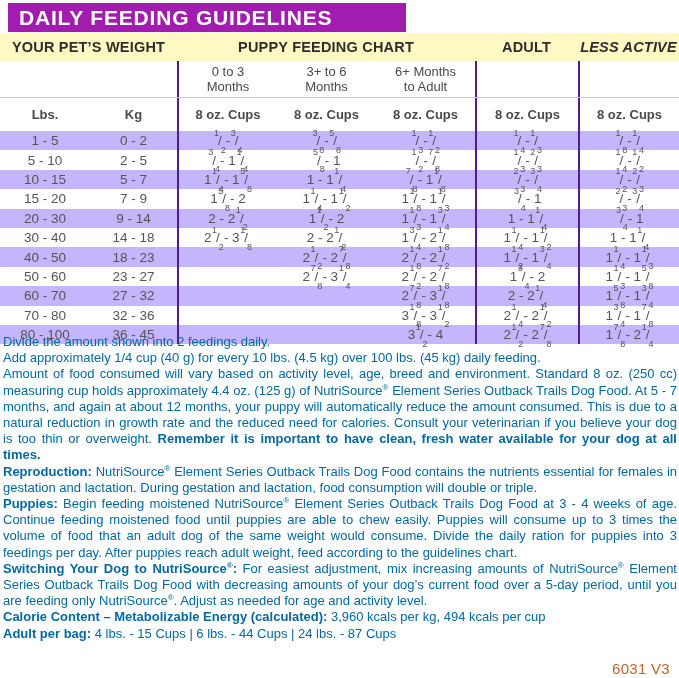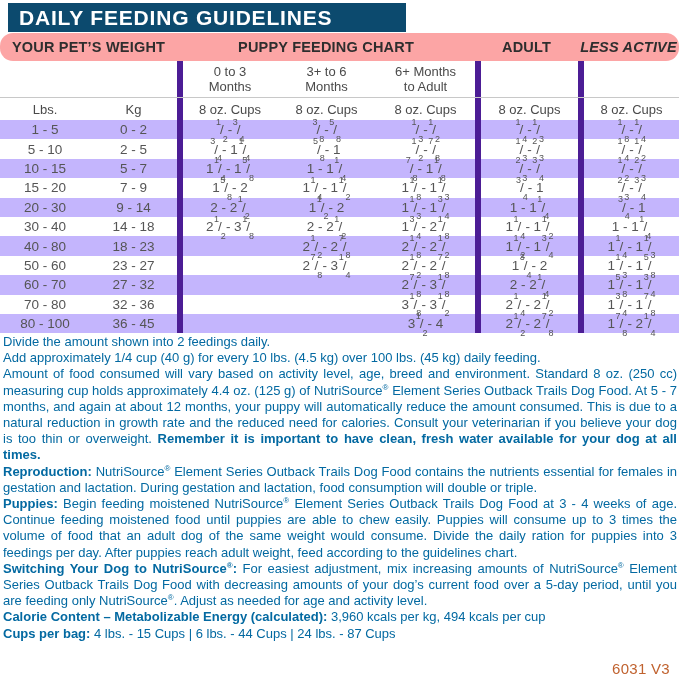--- a/index.html
+++ b/index.html
@@ -8,49 +8,49 @@
     width:679px; height:678px;
     background:#ffffff;
     font-family:"Liberation Sans", sans-serif;
     color:#3a3a3a;
     position:relative;
     overflow:hidden;
   }
   .banner {
     position:absolute; left:8px; top:3px;
     width:398px; height:29px;
-    background:#0c4a6e;
+    background:#a21caf;
     color:#ffffff;
     display:flex; align-items:center;
     padding-left:11px;
     font-weight:bold; font-size:21px; letter-spacing:0.8px;
   }
   .tablewrap { position:absolute; left:0; top:33px; width:679px; }
   .gband {
     display:flex; height:28px; align-items:center;
-    background:#fca5a5;
-    font-weight:bold; font-size:14.5px; color:#2e2e2e; letter-spacing:0.2px;border-radius:13px;
+    background:#fef9c3;
+    font-weight:bold; font-size:14.5px; color:#2e2e2e; letter-spacing:0.2px;
   }
   .gband > div { text-align:center; }
   .g0 { width:177px; } .g1 { width:298px; } .g2 { width:103px; } .g3 { width:101px;font-style:italic; }
 
   .trow {
     display:grid;
     grid-template-columns:90px 87px 100px 99px 99px 103px 101px;
     width:679px;
   }
   .tcell {
     display:flex; align-items:center; justify-content:center;
     text-align:center; height:100%;
     font-size:13.5px; color:#555555;
   }
-  .bl { border-left:6px solid #4c1d95; }
+  .bl { border-left:2px solid #4c1d95; }
   .months-row { height:36px; }
   .months-row .tcell { font-size:13px; color:#4a4a4a; line-height:15px; }
-  .units-row { height:23px; border-top:1px solid #c8c8c8; }
+  .units-row { height:34px; border-top:1px solid #c8c8c8;font-weight:bold; }
   .units-row .tcell { font-size:13px; color:#4a4a4a; }
   .data-row { height:19.4px; }
   .stripe { background:#c4b5fd; }
 
   .fr { white-space:nowrap; letter-spacing:-0.5px; }
   .fr sup { font-size:9px; line-height:0; position:relative; top:-4px; left:0.5px; }
   .fr sub { font-size:9px; line-height:0; position:relative; top:4px; left:-0.5px; }
 
   .notes {
     position:absolute; left:3px; top:334px; width:674px;
@@ -147,21 +147,21 @@
       <div class="trow data-row">
         <div class="tcell">30 - 40</div>
         <div class="tcell">14 - 18</div>
         <div class="tcell bl">2 <span class="fr"><sup>1</sup>/<sub>2</sub></span> - 3 <span class="fr"><sup>1</sup>/<sub>8</sub></span></div>
         <div class="tcell">2 - 2 <span class="fr"><sup>1</sup>/<sub>2</sub></span></div>
         <div class="tcell">1 <span class="fr"><sup>3</sup>/<sub>4</sub></span> - 2 <span class="fr"><sup>1</sup>/<sub>8</sub></span></div>
         <div class="tcell bl">1 <span class="fr"><sup>1</sup>/<sub>4</sub></span> - 1 <span class="fr"><sup>1</sup>/<sub>2</sub></span></div>
         <div class="tcell bl">1 - 1 <span class="fr"><sup>1</sup>/<sub>4</sub></span></div>
       </div>
       <div class="trow data-row stripe">
-        <div class="tcell">40 - 80</div>
+        <div class="tcell">40 - 50</div>
         <div class="tcell">18 - 23</div>
         <div class="tcell bl"></div>
         <div class="tcell">2 <span class="fr"><sup>1</sup>/<sub>2</sub></span> - 2 <span class="fr"><sup>7</sup>/<sub>8</sub></span></div>
         <div class="tcell">2 <span class="fr"><sup>1</sup>/<sub>8</sub></span> - 2 <span class="fr"><sup>1</sup>/<sub>2</sub></span></div>
         <div class="tcell bl">1 <span class="fr"><sup>1</sup>/<sub>2</sub></span> - 1 <span class="fr"><sup>3</sup>/<sub>4</sub></span></div>
         <div class="tcell bl">1 <span class="fr"><sup>1</sup>/<sub>4</sub></span> - 1 <span class="fr"><sup>1</sup>/<sub>3</sub></span></div>
       </div>
       <div class="trow data-row">
         <div class="tcell">50 - 60</div>
         <div class="tcell">23 - 27</div>
@@ -202,16 +202,16 @@
 </div>
 
 <div class="notes" id="notes">
     <p><span>Divide the amount shown into 2 feedings daily.</span></p>
     <p><span>Add approximately 1/4 cup (40 g) for every 10 lbs. (4.5 kg) over 100 lbs. (45 kg) daily feeding.</span></p>
     <p><span>Amount of food consumed will vary based on activity level, age, breed and environment. Standard 8 oz. (250 cc) measuring cup holds approximately 4.4 oz. (125 g) of NutriSource<sup class="reg">®</sup> Element Series Outback Trails Dog Food. At 5 - 7 months, and again at about 12 months, your puppy will automatically reduce the amount consumed. This is due to a natural reduction in growth rate and the reduced need for calories. Consult your veterinarian if you believe your dog is too thin or overweight. </span><span class="b">Remember it is important to have clean, fresh water available for your dog at all times.</span></p>
     <p><span class="b">Reproduction:</span><span> NutriSource<sup class="reg">®</sup> Element Series Outback Trails Dog Food contains the nutrients essential for females in gestation and lactation. During gestation and lactation, food consumption will double or triple.</span></p>
     <p><span class="b">Puppies:</span><span> Begin feeding moistened NutriSource<sup class="reg">®</sup> Element Series Outback Trails Dog Food at 3 - 4 weeks of age. Continue feeding moistened food until puppies are able to chew easily. Puppies will consume up to 3 times the volume of food that an adult dog of the same weight would consume. Divide the daily ration for puppies into 3 feedings per day. After puppies reach adult weight, feed according to the guidelines chart.</span></p>
     <p><span class="b">Switching Your Dog to NutriSource<sup class="reg">®</sup>:</span><span> For easiest adjustment, mix increasing amounts of NutriSource<sup class="reg">®</sup> Element Series Outback Trails Dog Food with decreasing amounts of your dog’s current food over a 5-day period, until you are feeding only NutriSource<sup class="reg">®</sup>. Adjust as needed for age and activity level.</span></p>
     <p><span class="b">Calorie Content – Metabolizable Energy (calculated):</span><span> 3,960 kcals per kg, 494 kcals per cup</span></p>
-    <p><span class="b">Cups per bag:</span><span>  4 lbs. - 15 Cups  |  6 lbs. - 44 Cups  |  24 lbs. -  87 Cups</span></p>
+    <p><span class="b">Adult per bag:</span><span>  4 lbs. - 15 Cups  |  6 lbs. - 44 Cups  |  24 lbs. -  87 Cups</span></p>
   </div>
 
 <div class="footer">6031 V3</div>
 
 </body></html>

